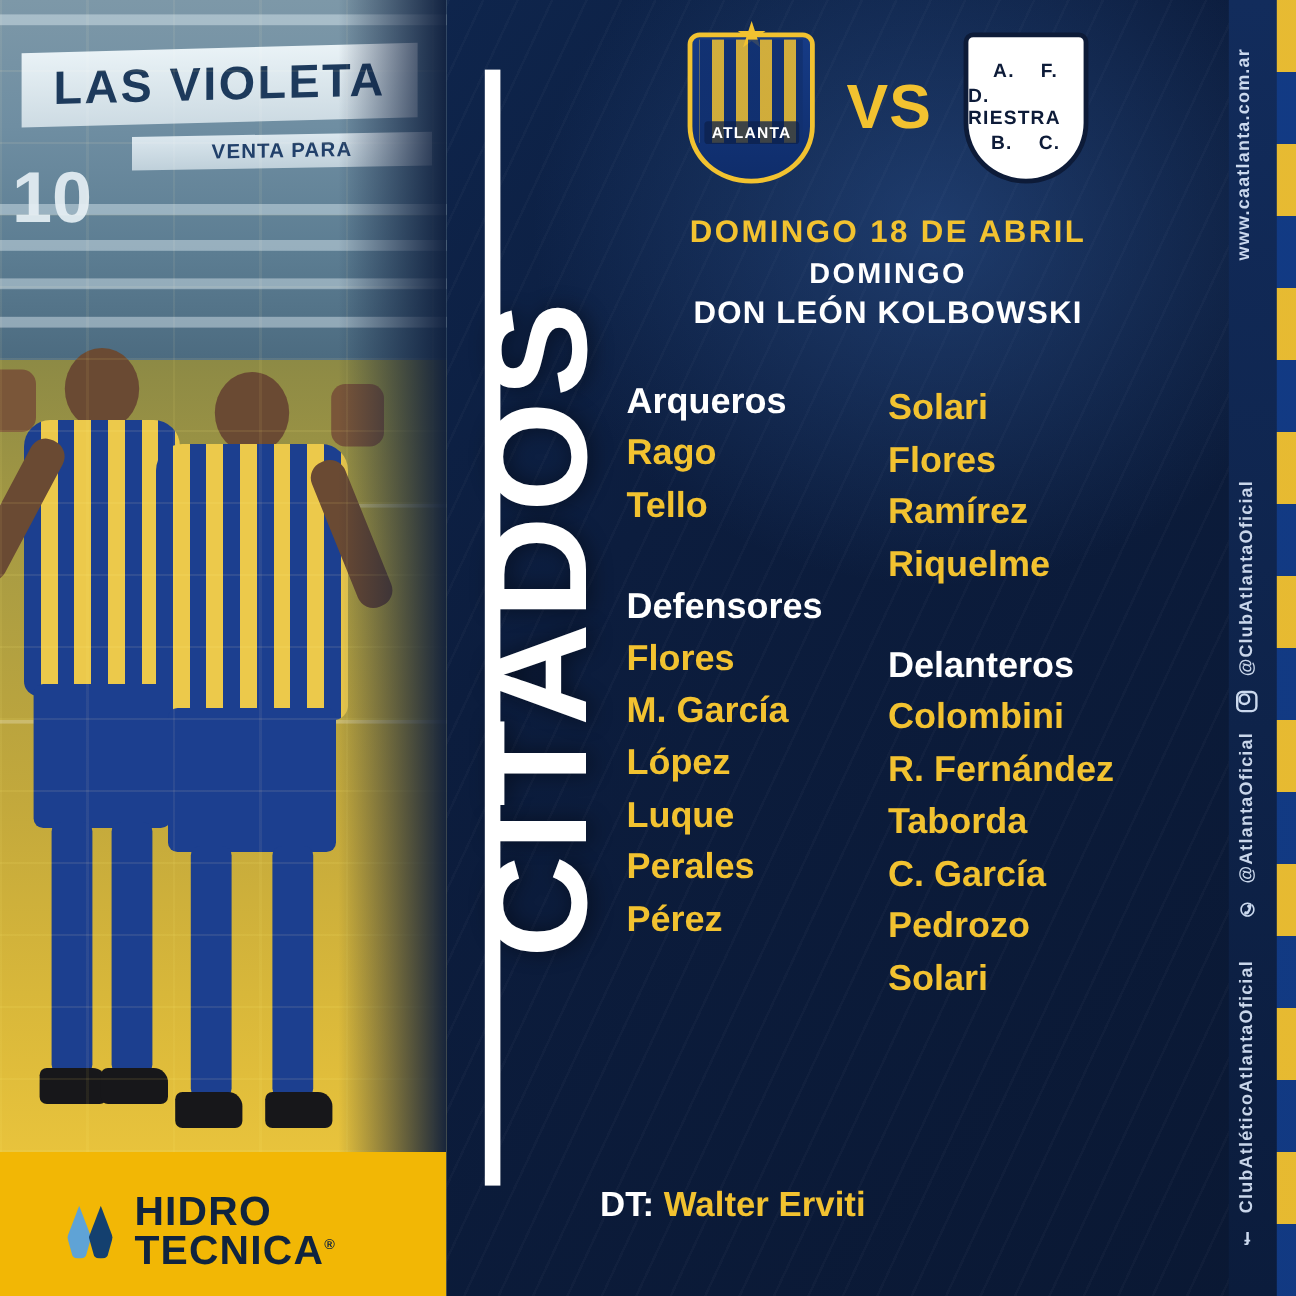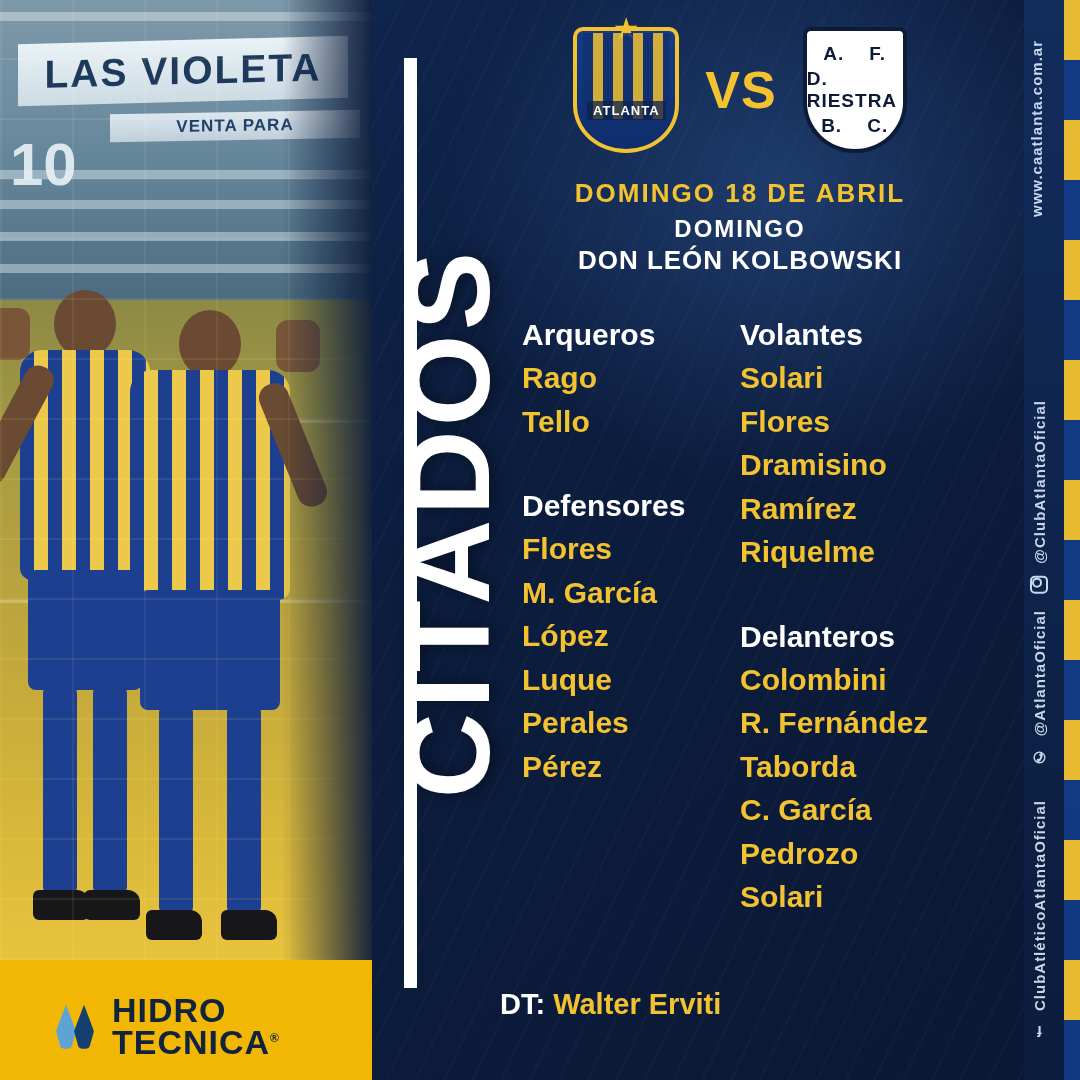--- a/index.html
+++ b/index.html
@@ -195,21 +195,21 @@
     font-size: 13px; font-weight: 800; color: #fff; letter-spacing: 1px;
     background: rgba(12,32,75,.75); padding: 2px 6px; border-radius: 3px;
   }
   .vs { font-size: 52px; font-weight: 800; color: #f2c230; letter-spacing: 1px; }
   .crest-riestra {
     width: 104px; height: 126px; background: #ffffff;
     border: 4px solid #0d1b38; border-radius: 8px 8px 50% 50% / 8px 8px 40% 40%;
     display: flex; flex-direction: column; align-items: center; justify-content: center;
     gap: 3px; color: #0d1b38; font-weight: 800; font-size: 13px; letter-spacing: 1px;
   }
-  .crest-riestra .rd { font-size: 19px; }
+  .crest-riestra .rd { font-size: 16px; }
 
   .meta { text-align: center; margin-top: 18px; }
   .meta .date {
     font-size: 26px; font-weight: 800; color: #f2c230; letter-spacing: 2px;
   }
   .meta .st1 { font-size: 24px; font-weight: 800; color: #ffffff; letter-spacing: 2px; margin-top: 6px; }
   .meta .st2 { font-size: 26px; font-weight: 800; color: #ffffff; letter-spacing: 1px; margin-top: 2px; }
 
   
   .lists { position: absolute; left: 500px; top: 318px; width: 520px; }
@@ -375,24 +375,22 @@
           <div class="player">Flores</div>
           <div class="player">M. García</div>
           <div class="player">López</div>
           <div class="player">Luque</div>
           <div class="player">Perales</div>
           <div class="player">Pérez</div>
         </div>
       </div>
     <div class="col col-right" id="col-right">
         <div class="group">
-          <div class="group-title">Volantes</div>
           <div class="player">Solari</div>
           <div class="player">Flores</div>
-          <div class="player">Dramisino</div>
           <div class="player">Ramírez</div>
           <div class="player">Riquelme</div>
         </div>
         <div class="group">
           <div class="group-title">Delanteros</div>
           <div class="player">Colombini</div>
           <div class="player">R. Fernández</div>
           <div class="player">Taborda</div>
           <div class="player">C. García</div>
           <div class="player">Pedrozo</div>

